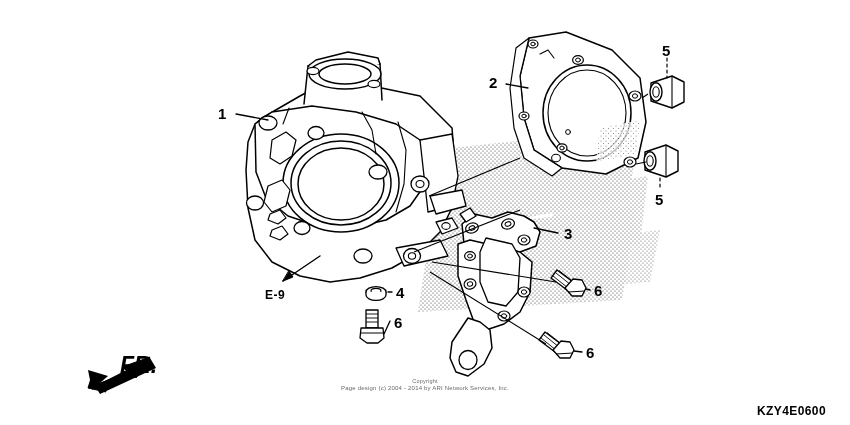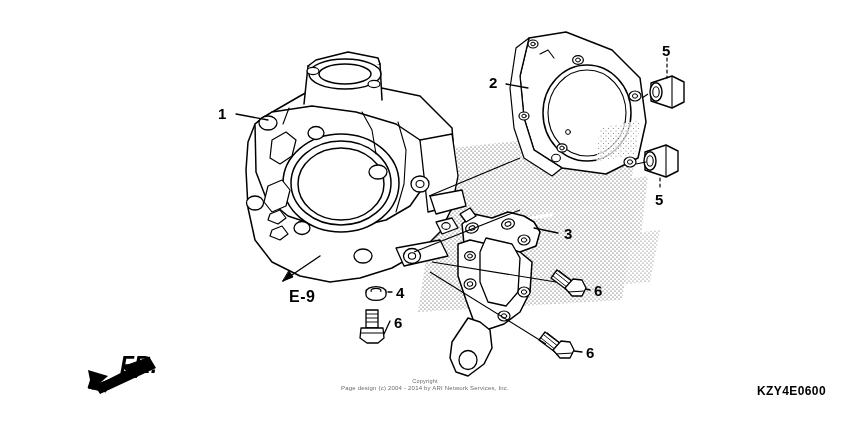--- a/index.html
+++ b/index.html
@@ -27,26 +27,25 @@
     font-family: "Liberation Sans", sans-serif;
     font-size: 15px;
     font-weight: bold;
     color: #000000;
     line-height: 1;
     white-space: nowrap;
   }
   .ref-label {
     position: absolute;
     font-family: "Liberation Sans", sans-serif;
-    font-size: 16px;
+    font-size: 12px;
     font-weight: bold;
     color: #000000;
     letter-spacing: 0.5px;
     white-space: nowrap;
-    margin-left: 24px;
   }
   .fr-label {
     position: absolute;
     font-family: "Liberation Sans", sans-serif;
     font-size: 23px;
     font-weight: bold;
     font-style: italic;
     color: #000000;
     white-space: nowrap;
   }
@@ -391,20 +390,20 @@
   <div class="callout-label" style="left:662px; top:43px;">5</div>
   <div class="callout-label" style="left:655px; top:192px;">5</div>
   <div class="callout-label" style="left:394px; top:315px;">6</div>
   <div class="callout-label" style="left:594px; top:283px;">6</div>
   <div class="callout-label" style="left:586px; top:345px;">6</div>
 
   <div class="ref-label" style="left:265px; top:288px;">E-9</div>
 
   <div class="fr-label" style="left:120px; top:352px;">FR.</div>
 
-  <div class="code-label" style="left:757px; top:384px;">KZY4E0600</div>
+  <div class="code-label" style="left:757px; top:404px;">KZY4E0600</div>
 
   <div class="copyright-block">
     <div class="copyright-line1">Copyright</div>
     <div class="copyright-line2">Page design (c) 2004 - 2014 by ARI Network Services, Inc.</div>
   </div>
 
 </div>
 
 </body></html>

